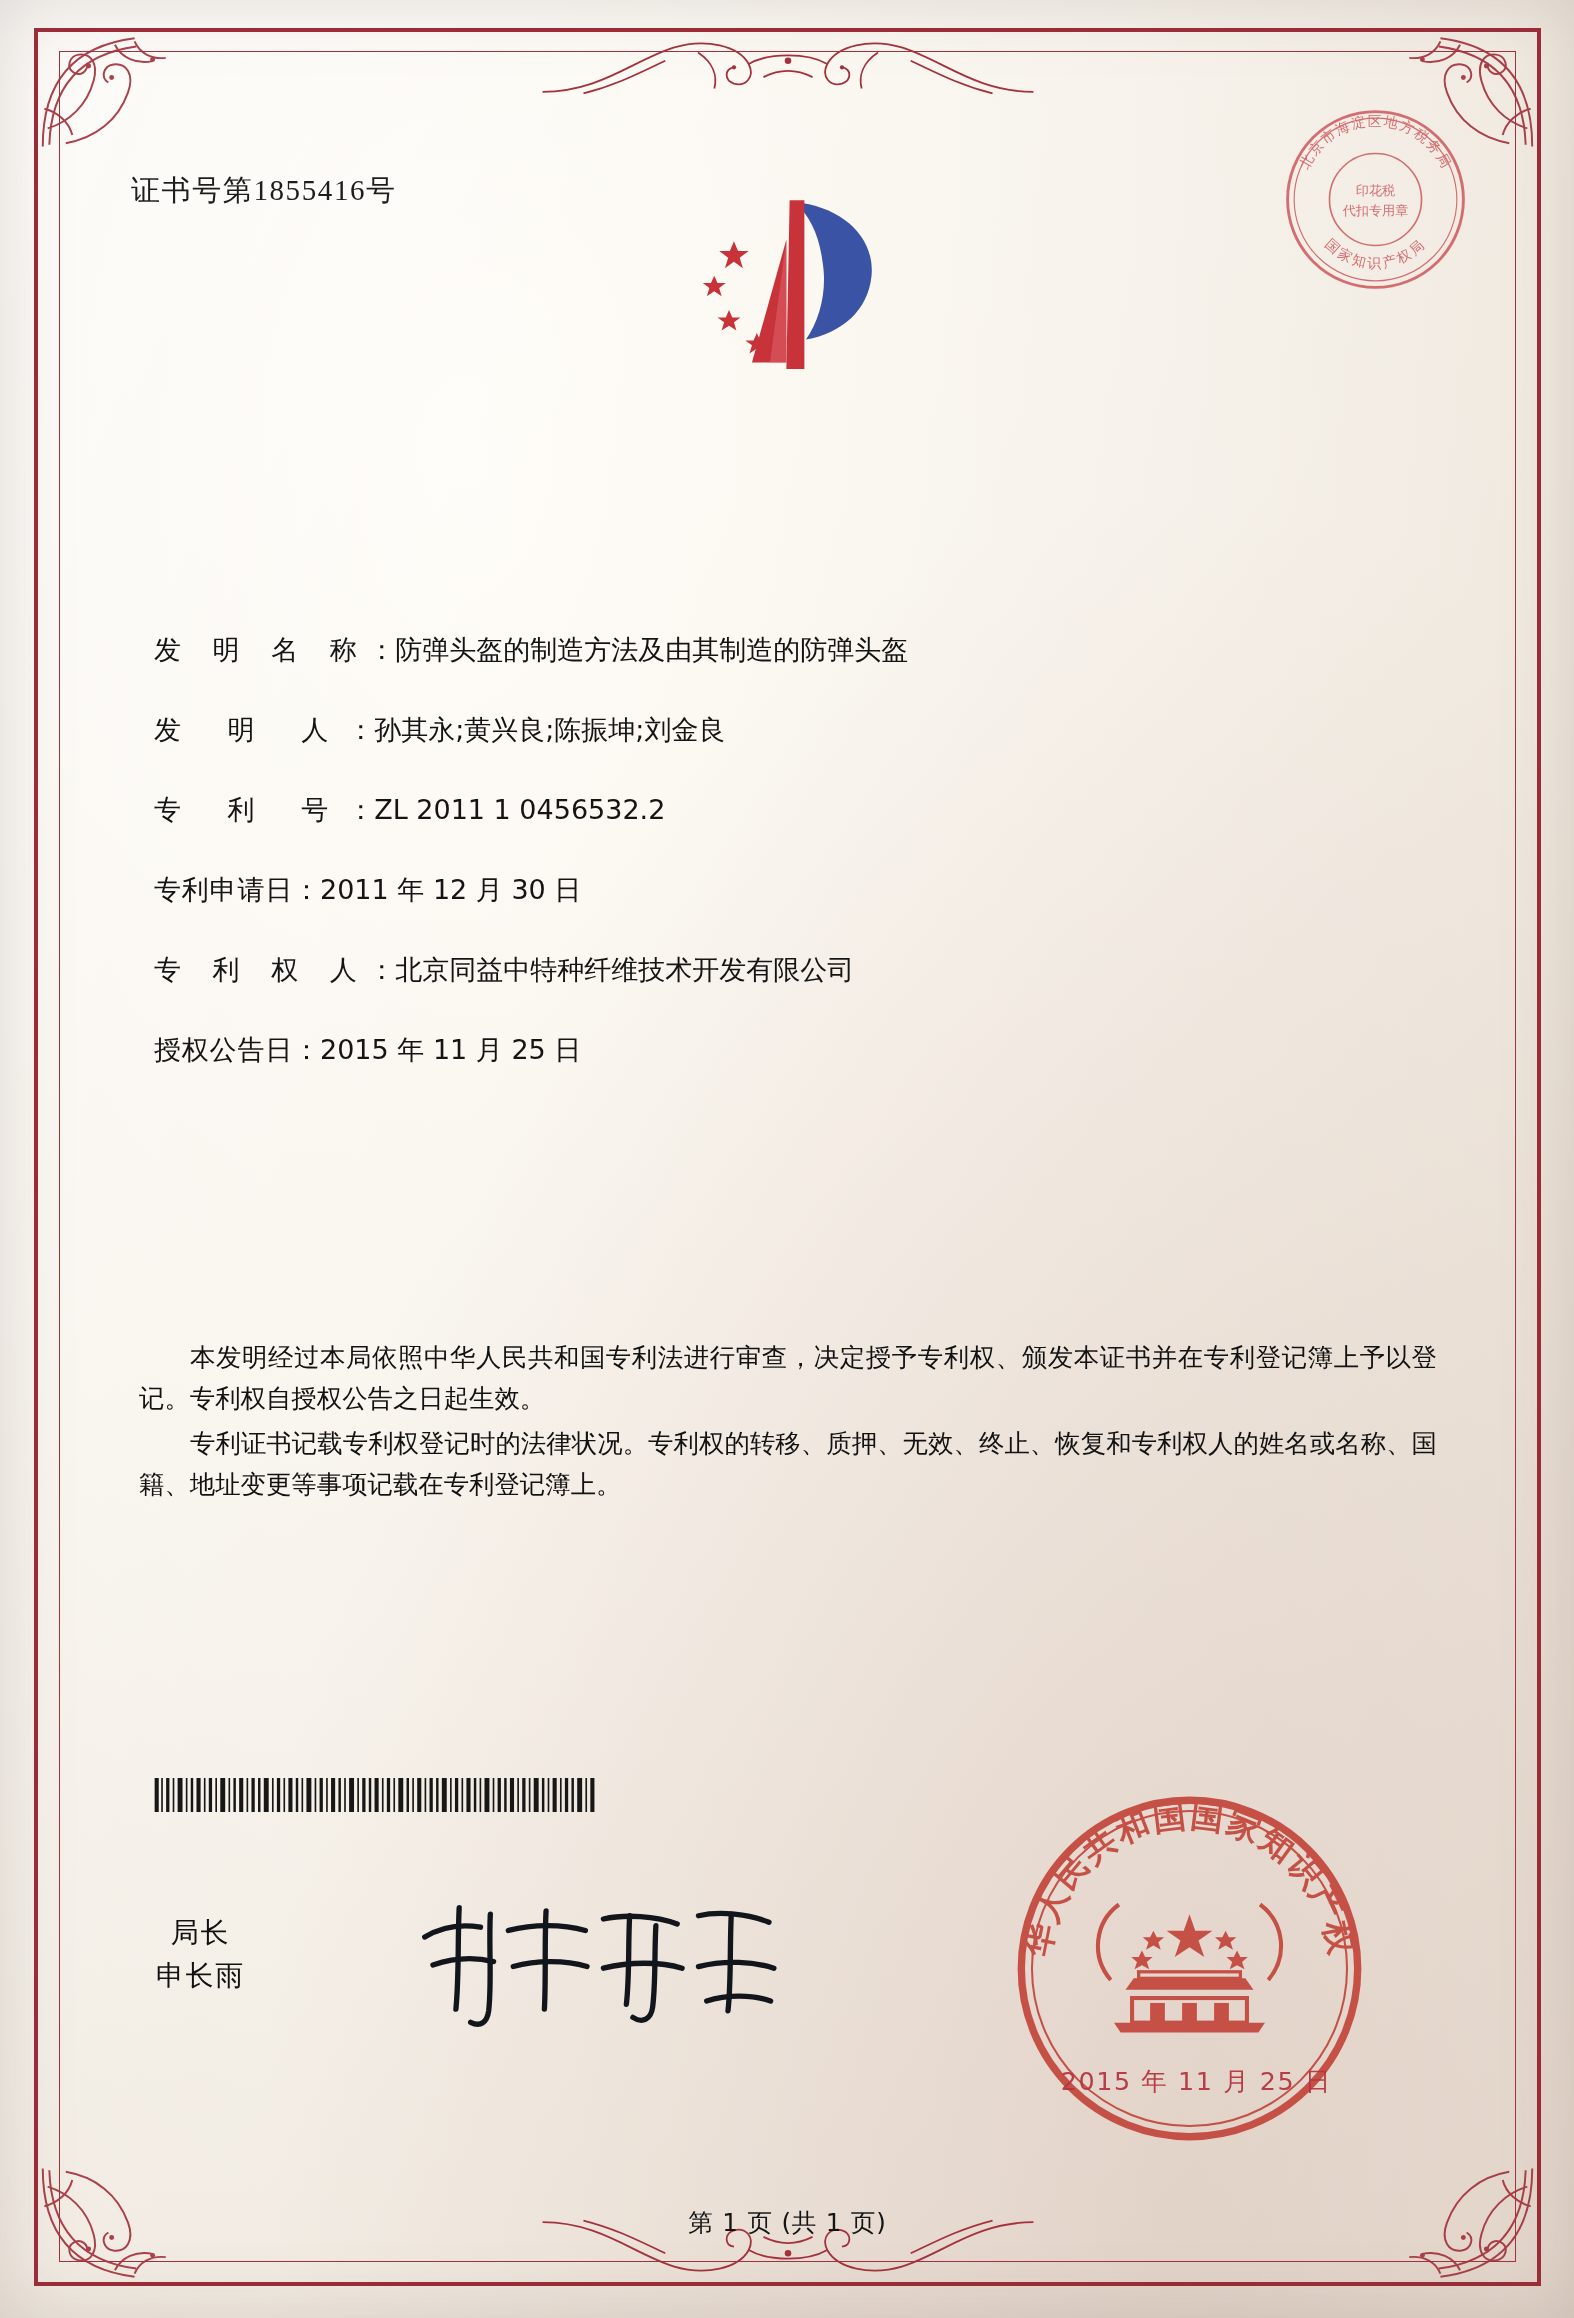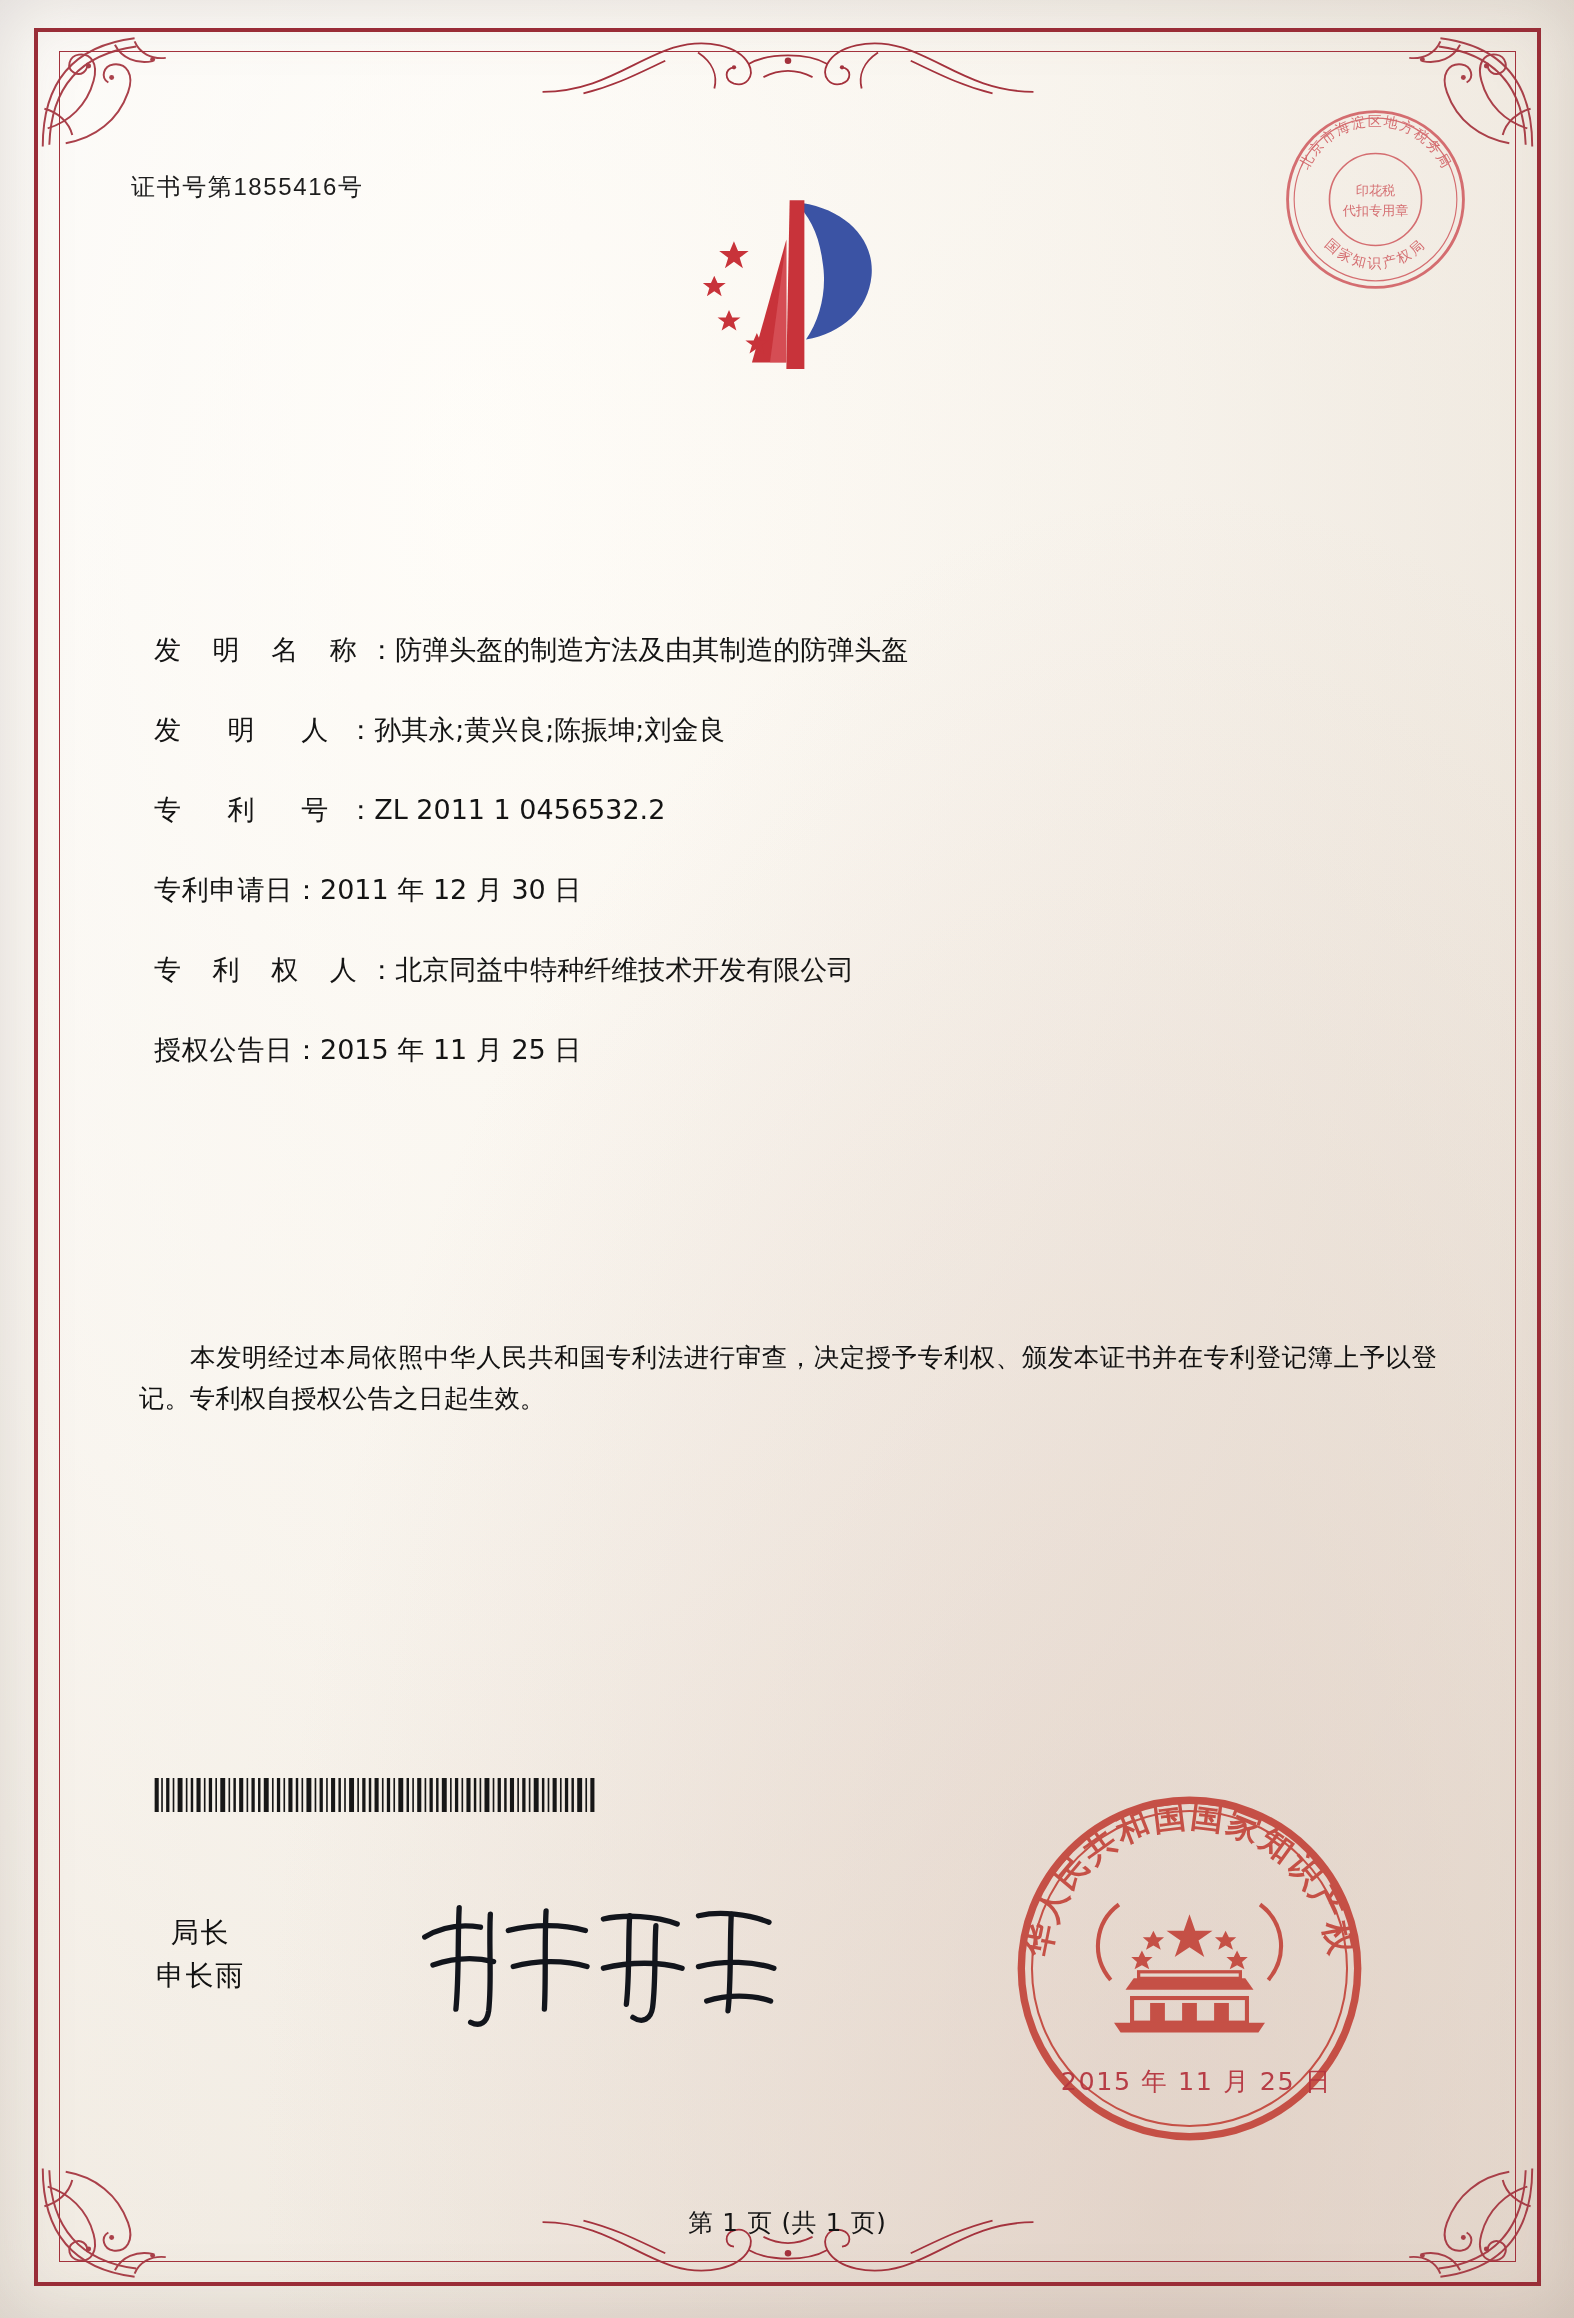--- a/index.html
+++ b/index.html
@@ -80,22 +80,22 @@
     width: 509px;
     height: 72px;
     pointer-events: none;
   }
 
   
   .cert-number {
     position: absolute;
     left: 131px;
     top: 171px;
-    font-family: Liberation Sans, sans-serif;
-    font-size: 24px;
+    font-family: Liberation Serif, serif;
+    font-size: 29px;
     color: #1d1d1d;
     letter-spacing: 1.6px;
     white-space: nowrap;
   }
 
   .logo {
     position: absolute;
     left: 50%;
     top: 187px;
     transform: translateX(-50%);
@@ -402,20 +402,21 @@
     </div>
     <div class="field-row">
       <span class="field-label lbl-tight">授权公告日</span>
       <span class="field-label">：</span>
       <span class="field-value">2015 年 11 月 25 日</span>
     </div>
   </div>
 
   <div class="body-text">
     <p>本发明经过本局依照中华人民共和国专利法进行审查，决定授予专利权、颁发本证书并在专利登记簿上予以登记。专利权自授权公告之日起生效。</p>
+    <p>专利证书记载专利权登记时的法律状况。专利权的转移、质押、无效、终止、恢复和专利权人的姓名或名称、国籍、地址变更等事项记载在专利登记簿上。</p>
   </div>
 
   <svg class="barcode" viewBox="0 0 546 42" preserveAspectRatio="none">
     <rect x="0" y="0" width="546" height="42" fill="none"></rect>
     <g fill="#171717">
       <rect x="2" y="0" width="5" height="42"></rect>
         <rect x="10" y="0" width="2" height="42"></rect>
       <rect x="16" y="0" width="4" height="42"></rect>
         <rect x="24" y="0" width="2" height="42"></rect>
       <rect x="30" y="0" width="6" height="42"></rect>

